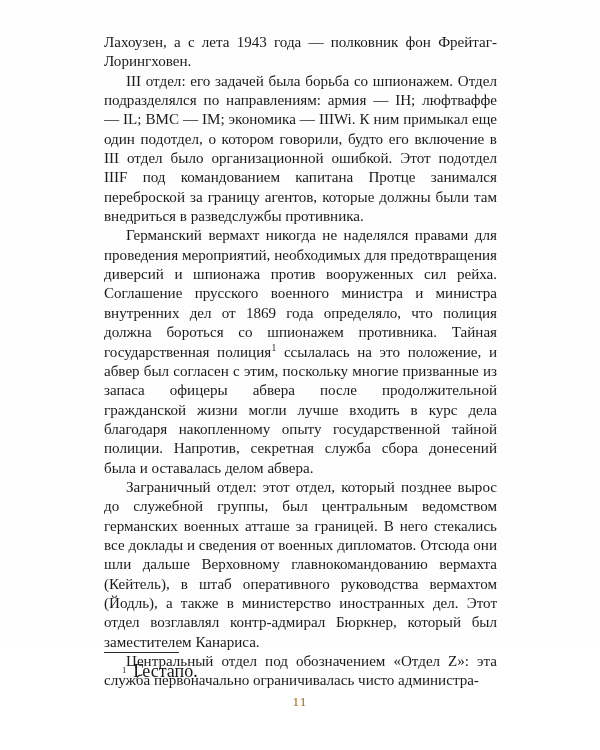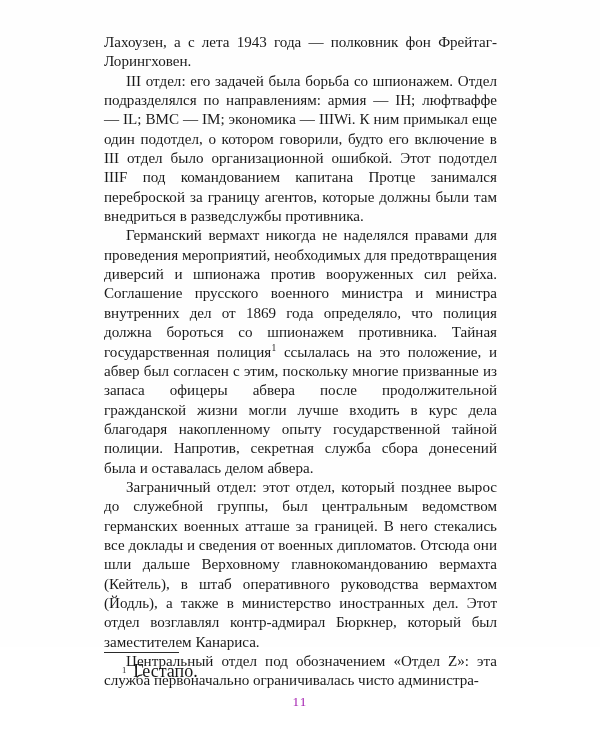--- a/index.html
+++ b/index.html
@@ -76,21 +76,21 @@
     font-size: 18px;
   }
   .page-number {
     position: absolute;
     left: 0;
     top: 694px;
     width: 600px;
     text-align: center;
     font-size: 13.2px;
     letter-spacing: 1.2px;
-    color: #a21caf;
+    color: #a16207;
   }
 </style>
 </head>
 <body>
 
 <div class="page">
 
   <div class="text-block">
 
     <p class="para first">Лахоузен, а с лета 1943 года — полковник фон Фрейтаг-Лорингховен.</p>

